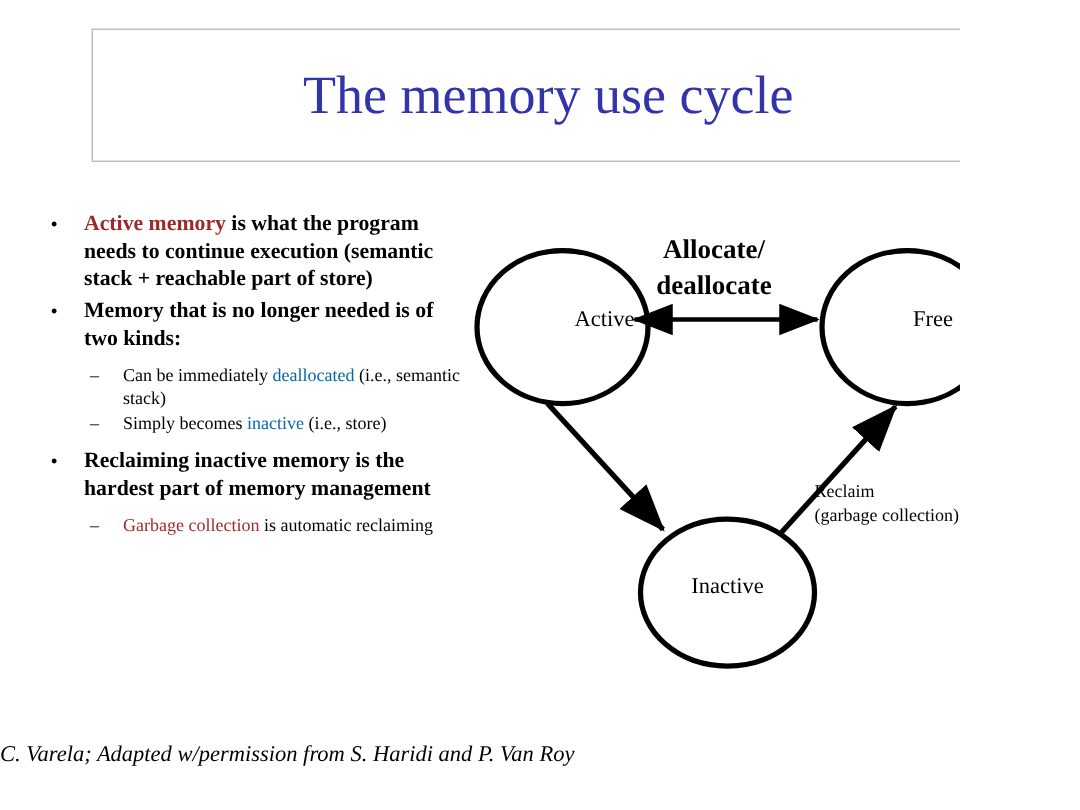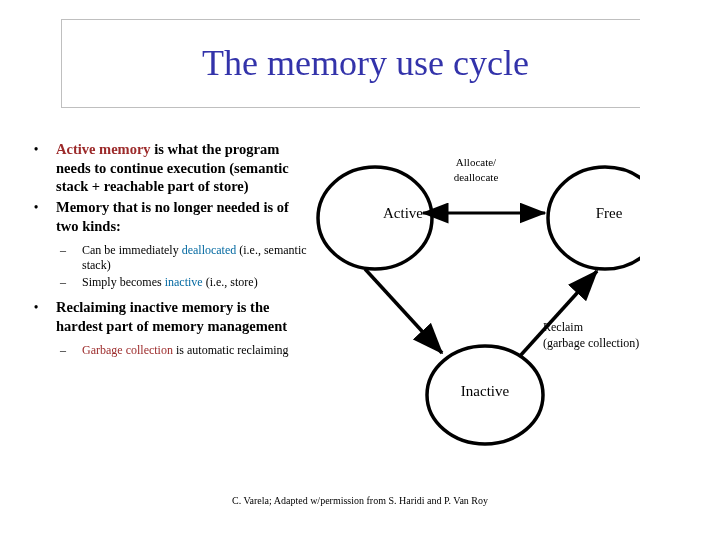--- a/index.html
+++ b/index.html
@@ -100,46 +100,47 @@
     white-space: nowrap;
     font-family: "Liberation Serif", "DejaVu Serif", serif;
   }
   .edge-label {
     position: absolute;
     font-size: 12px;
     color: #000000;
     line-height: 1.32;
     font-family: "Liberation Serif", "DejaVu Serif", serif;
   }
-  .edge-label.bold { font-weight: normal; font-size: 11px; text-align: center; }
+  .edge-label.bold { font-weight: bold; font-size: 18px; text-align: center; }
 
   #label-allocate { left: 131px; top: 10px; width: 110px; }
   #label-become   { left: -25px; top: 175px; width: 180px; text-align: center; }
   #label-reclaim  { left: 253px; top: 175px; width: 180px; text-align: left; }
 
   #node-active-label   { left: 27px;  top: 60px;  width: 116px; text-align: center; padding-left: 28px; }
-  #node-free-label     { left: 261px; top: 60px;  width: 116px; text-align: center; }
+  #node-free-label     { left: 274px; top: 60px;  width: 116px; text-align: center; }
   #node-inactive-label { left: 137px; top: 238px; width: 116px; text-align: center; }
 
   
   #footer {
     position: absolute;
     left: 0;
     top: 495px;
     width: 720px;
     height: 20px;
   }
   #footer-credit {
     position: absolute;
     left: 0;
     top: 0;
     width: 720px;
-    text-align: center;
-    font-size: 10px;
-    color: #000000;
+    text-align: left;
+    font-size: 15px;
+    color: #000000;
+    font-style: italic;
   }
   #footer-pagenum {
     position: absolute;
     right: 28px;
     top: 0;
     font-size: 11.5px;
     color: #000000;
   }
 </style>
 </head>

